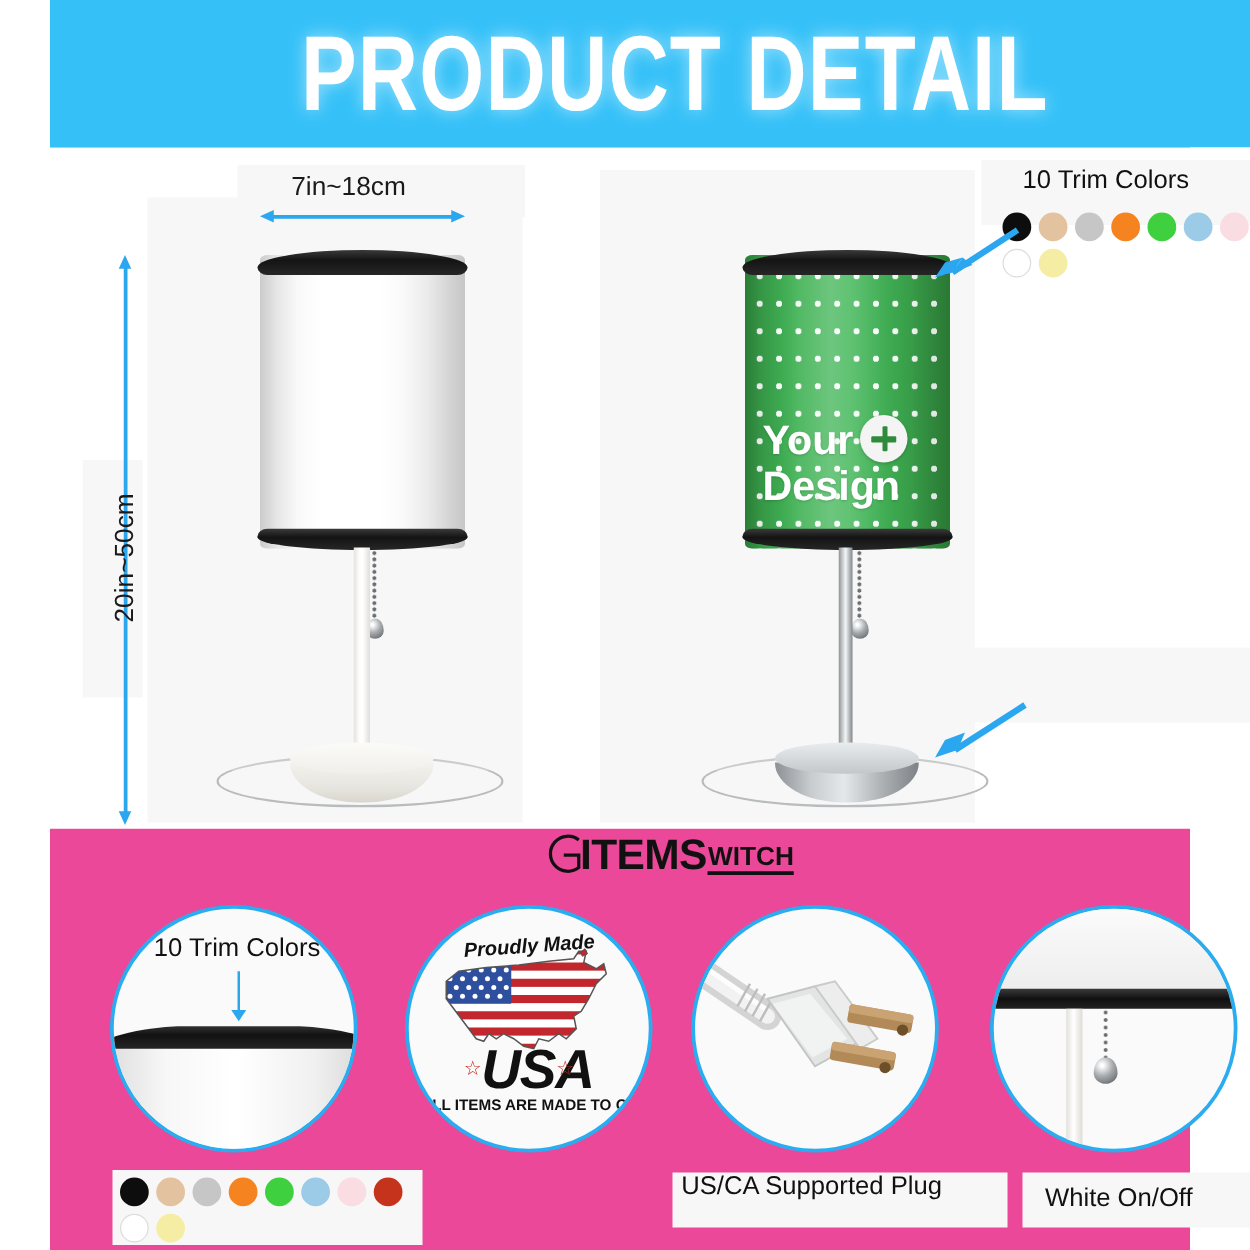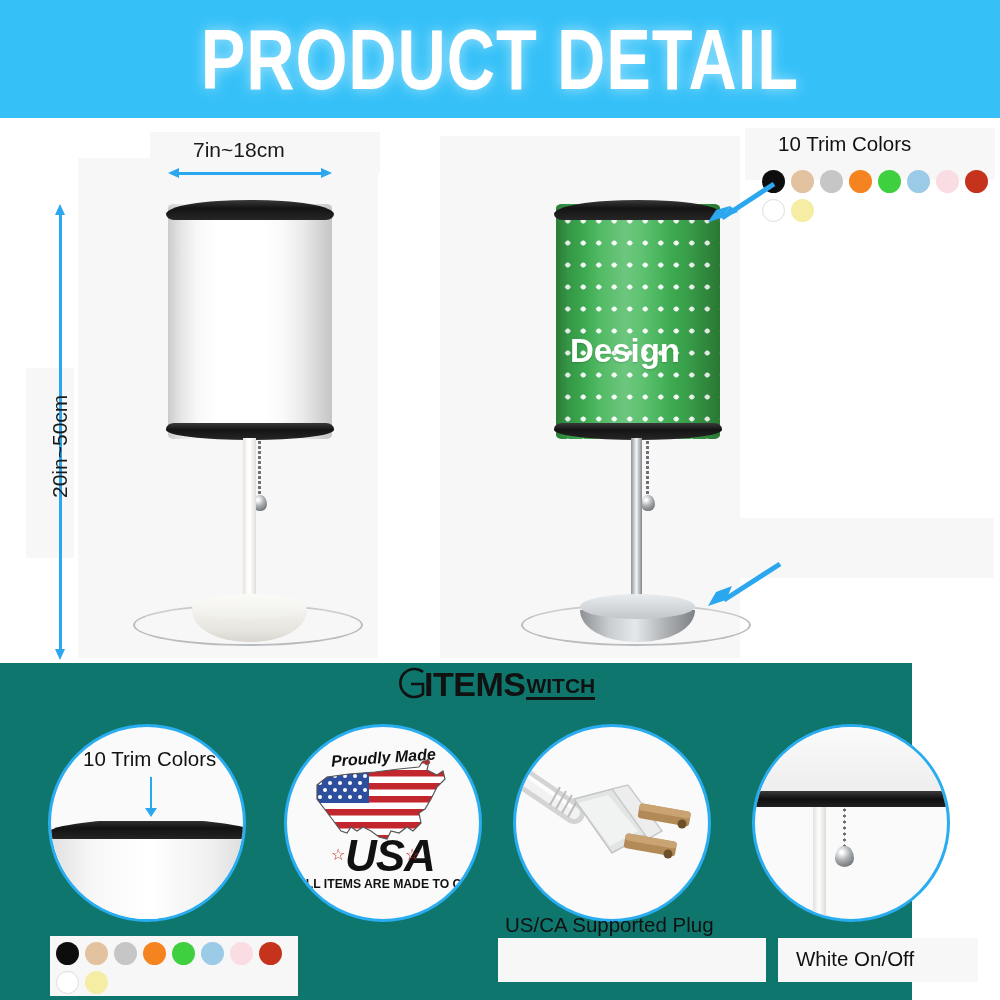--- a/index.html
+++ b/index.html
@@ -2,21 +2,21 @@
 <html><head>
 <meta charset="utf-8">
 <style>
   * { box-sizing: border-box; margin: 0; padding: 0; }
   html, body {
     width: 1000px; height: 1000px;
     background: #ffffff;
     font-family: "Liberation Sans", sans-serif;
     overflow: hidden;
   }
-  #page { position: relative; width: 912px; height: 1000px; background:#0f766e; }
+  #page { position: relative; width: 912px; height: 1000px; background:#ec4899;margin-left:40px; }
 
   
   .banner {
     position: absolute; left: 0; top: 0; width: 1000px; height: 118px;
     background: #35c1f8;
     display: flex; align-items: center; justify-content: center;
   }
   .banner-title {
     color: #ffffff;
     font-size: 76px;
@@ -235,20 +235,24 @@
       </div>
     </div>
 
     <div class="lamp">
       <div class="shade" style="left:556px; top:86px; width:164px; height:235px;">
         <div class="shade-body shade-green"></div>
         <div class="dots"></div>
         <div class="shade-gloss"></div>
 
         <div class="design-text" style="left:14px; top:128px; z-index:5;">
+          <div class="design-row">
+            <span style="font-size:33px;">Your</span>
+            <span class="plus-badge"></span>
+          </div>
           <div class="design-row" style="margin-top:2px;">
             <span style="font-size:33px;">Design</span>
           </div>
         </div>
       </div>
       <div class="trim-top" style="left:554px; top:82px; width:168px; height:20px;"></div>
       <div class="trim-bottom" style="left:554px; top:305px; width:168px; height:17px;"></div>
 
       <div class="chain" style="left:646px; top:322px; height:58px;">
         <div class="chain-dots"></div>
@@ -436,21 +440,21 @@
         <rect x="124" y="76" width="52" height="15" rx="3" transform="rotate(10 124 76)" fill="#b28a58"></rect>
         <rect x="124" y="76" width="52" height="7" rx="3" transform="rotate(10 124 76)" fill="#cda877" opacity="0.85"></rect>
         <circle cx="166" cy="97" r="4.5" fill="#6d4f2a"></circle>
         <rect x="110" y="106" width="52" height="15" rx="3" transform="rotate(10 110 106)" fill="#b28a58"></rect>
         <rect x="110" y="106" width="52" height="7" rx="3" transform="rotate(10 110 106)" fill="#cda877" opacity="0.85"></rect>
         <circle cx="152" cy="127" r="4.5" fill="#6d4f2a"></circle>
       </g>
     </svg>
   </div>
   <div class="soft-bg" style="left:498px; top:938px; width:268px; height:44px;"></div>
-  <div class="feat-label" style="left:505px; top:913px;">US/CA Supported Plug</div>
+  <div class="feat-label" style="left:505px; top:937px;">US/CA Supported Plug</div>
 
   <div class="feat-circle" style="left:752px; top:724px; width:198px; height:198px;">
 
     <div style="position:absolute; left:0; top:0; width:100%; height:66px;
                 background:linear-gradient(to bottom,#fbfbfb,#ededed);"></div>
 
     <div style="position:absolute; left:-4px; top:64px; width:206px; height:16px;
                 background:linear-gradient(to bottom,#3b3b3b,#101010 50%,#222);"></div>
 
     <div style="position:absolute; left:58px; top:80px; width:13px; height:118px;

